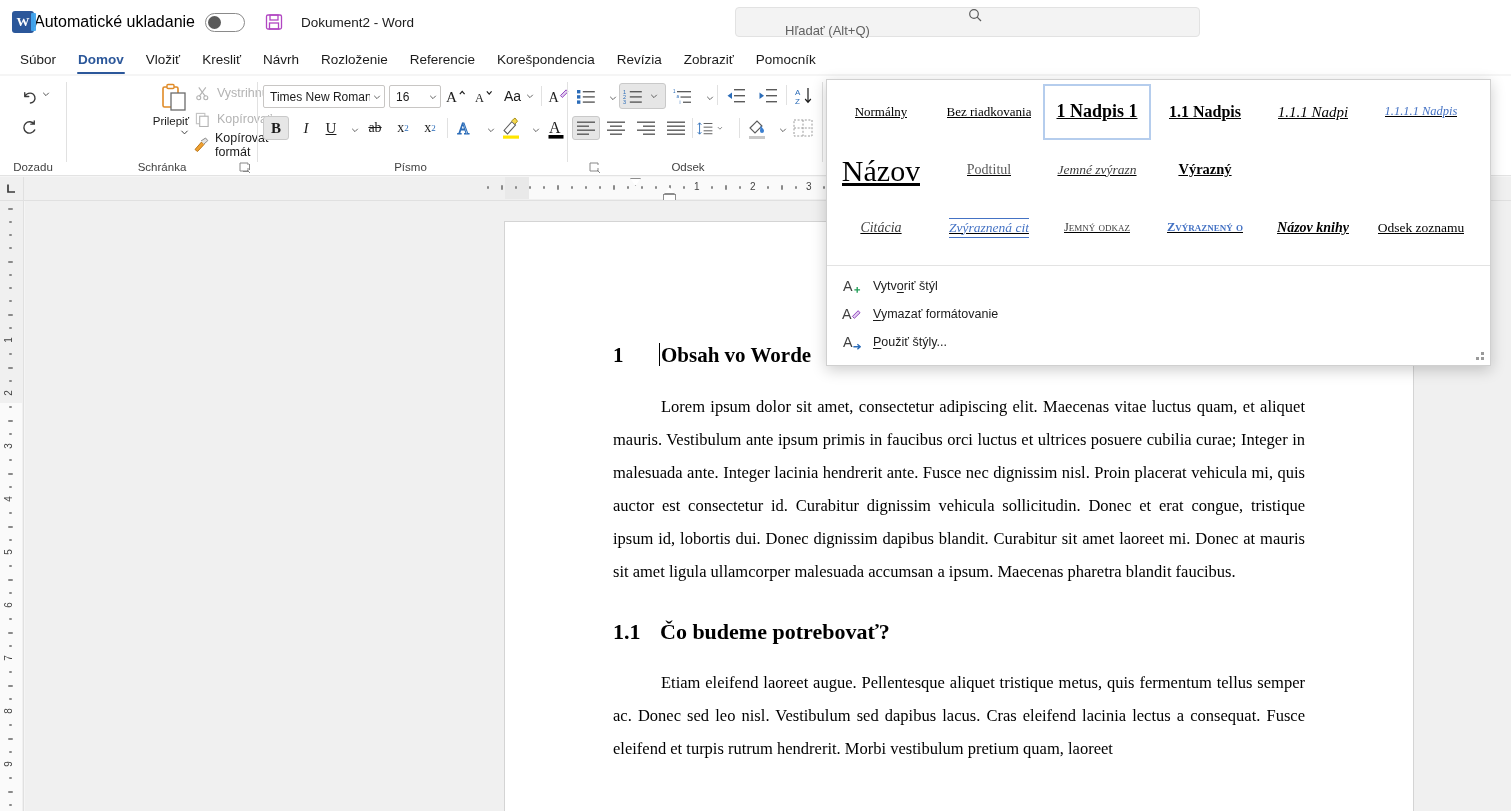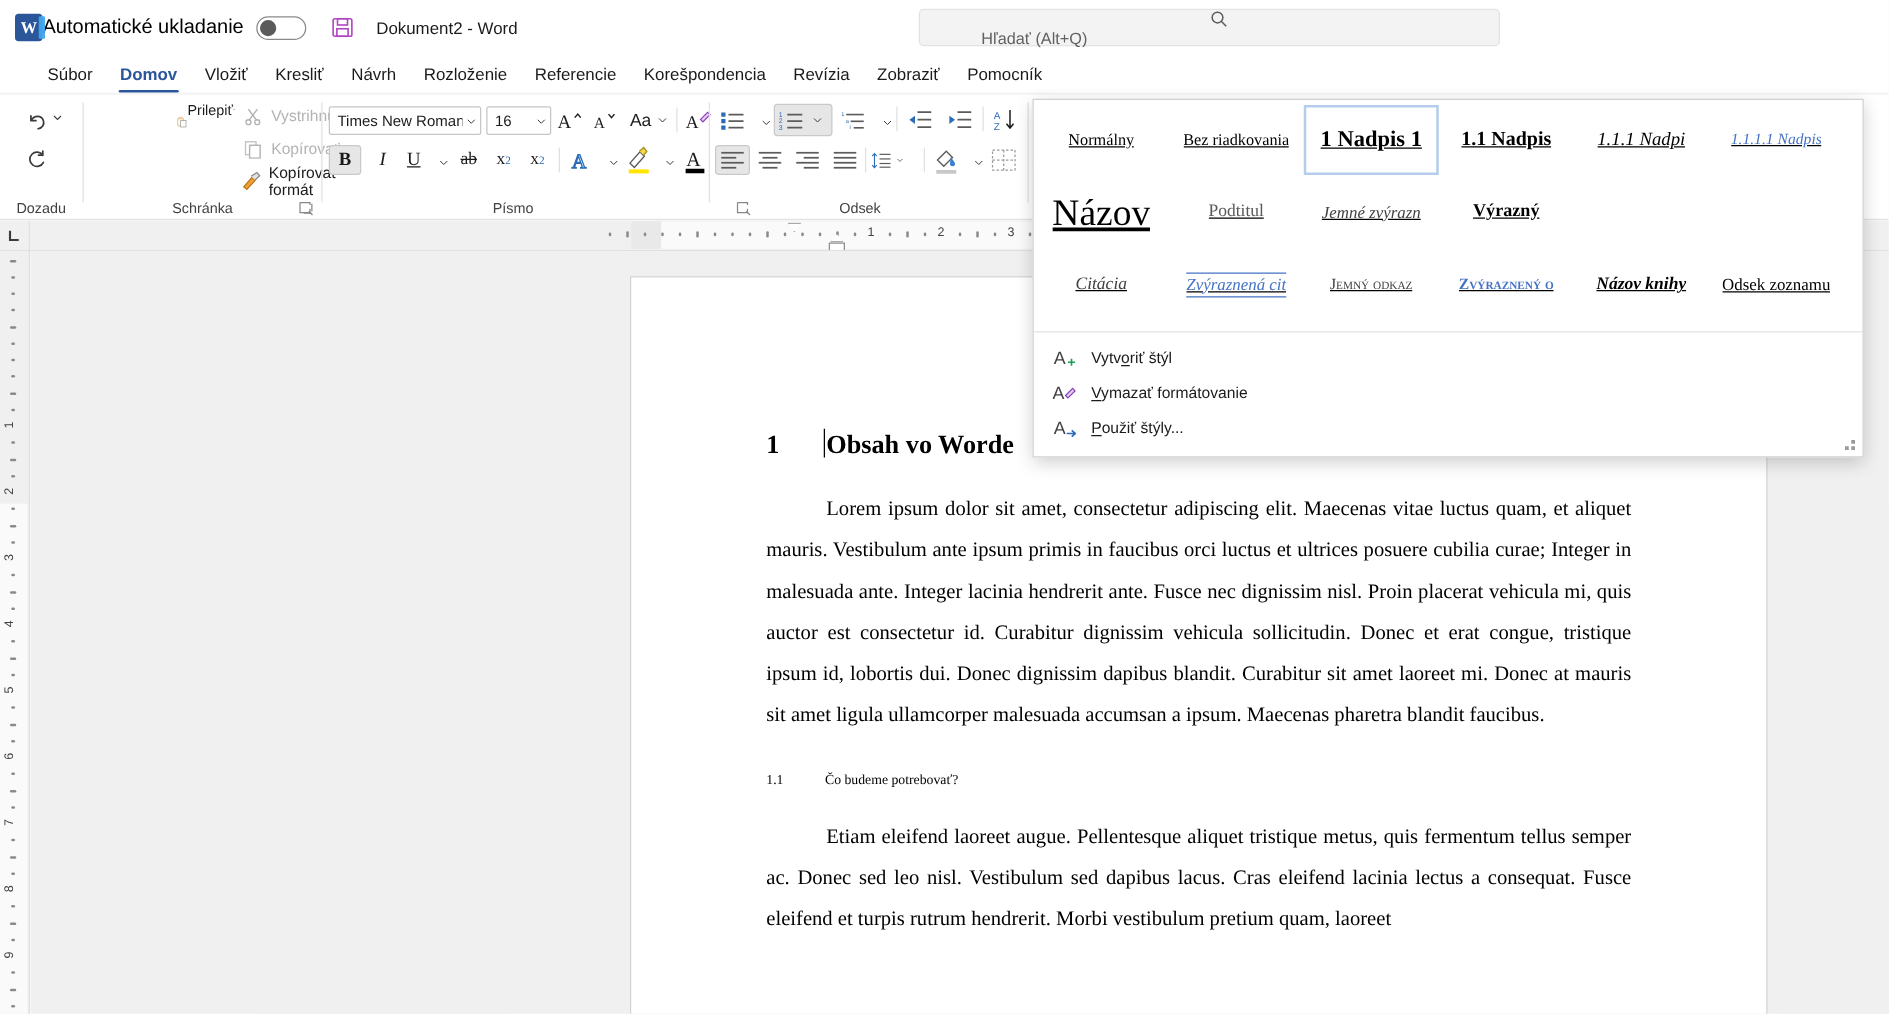--- a/index.html
+++ b/index.html
@@ -48,21 +48,21 @@
   .searchbar .mag { margin-left: 14px; width: 14px; height: 14px; }
   .searchbar input {
     border: 0; outline: 0; background: transparent; margin-left: 11px;
     font-family: "Liberation Sans", sans-serif; font-size: 13px; color: #3b3b3b; width: 380px;
   }
   .searchbar input::placeholder { color: #616161; }
 
   
   .tabstrip {
     position: absolute; left: 0; top: 44px; width: 1511px; height: 30px;
-    background: #ffffff; display: flex; align-items: center; padding-left: 28px;
+    background: #ffffff; display: flex; align-items: center; padding-left: 10px;
   }
   .tab {
     font-size: 13.5px; color: #1b1b1b; padding: 3px 10px; margin-right: 2px;
     cursor: pointer; position: relative; white-space: nowrap;
   }
   .tab.active { color: #2b579a; font-weight: bold; }
   .tab.active::after {
     content: ""; position: absolute; left: 9px; right: 9px; bottom: -4px;
     height: 2px; background: #2b579a; border-radius: 1px;
   }
@@ -85,21 +85,21 @@
 
   
   .undo-btn {
     position: absolute; width: 30px; height: 26px; display: flex;
     align-items: center; justify-content: center; cursor: pointer; border-radius: 3px;
   }
 
   
   .paste-big {
     position: absolute; left: 74px; top: 4px; width: 48px;
-    display: flex; align-items: flex-start; cursor: pointer;
+    display: flex; flex-direction: column; align-items: flex-end; cursor: pointer;
     border-radius: 3px; padding-top: 2px;
   }
   .paste-label { font-size: 11.5px; color: #1b1b1b; margin-top: 1px; }
   .clip-item {
     position: absolute; display: flex; align-items: center; cursor: default;
     font-size: 12.5px; height: 22px;
   }
   .clip-item.enabled { color: #1b1b1b; cursor: pointer; }
   .clip-item.disabled { color: #b3b3b3; }
   .clip-item .ci-icon { width: 18px; height: 18px; margin-right: 6px; display: flex; align-items: center; justify-content: center; }
@@ -188,21 +188,21 @@
     font-size: 21px; font-weight: bold; line-height: 1.25;
     margin: 0 0 22px 0; display: flex; position: relative;
   }
   .h1 .num { width: 46px; flex: none; }
   .h1 .txt { position: relative; }
   .caret-line {
     display: inline-block; width: 1px; height: 23px; background: #000;
     vertical-align: -4px; margin-right: 1px;
   }
   .h2 {
-    font-size: 11px; font-weight: normal; line-height: 1.25;
+    font-size: 22px; font-weight: bold; line-height: 1.25;
     margin: 30px 0 20px 0; display: flex;
   }
   .h2 .num { width: 47px; flex: none; }
   .body-p {
     font-size: 16.5px; line-height: 2.0; text-align: justify;
     text-indent: 48px; margin: 0 0 4px 0;
   }
 
   
   .styles-popup {

